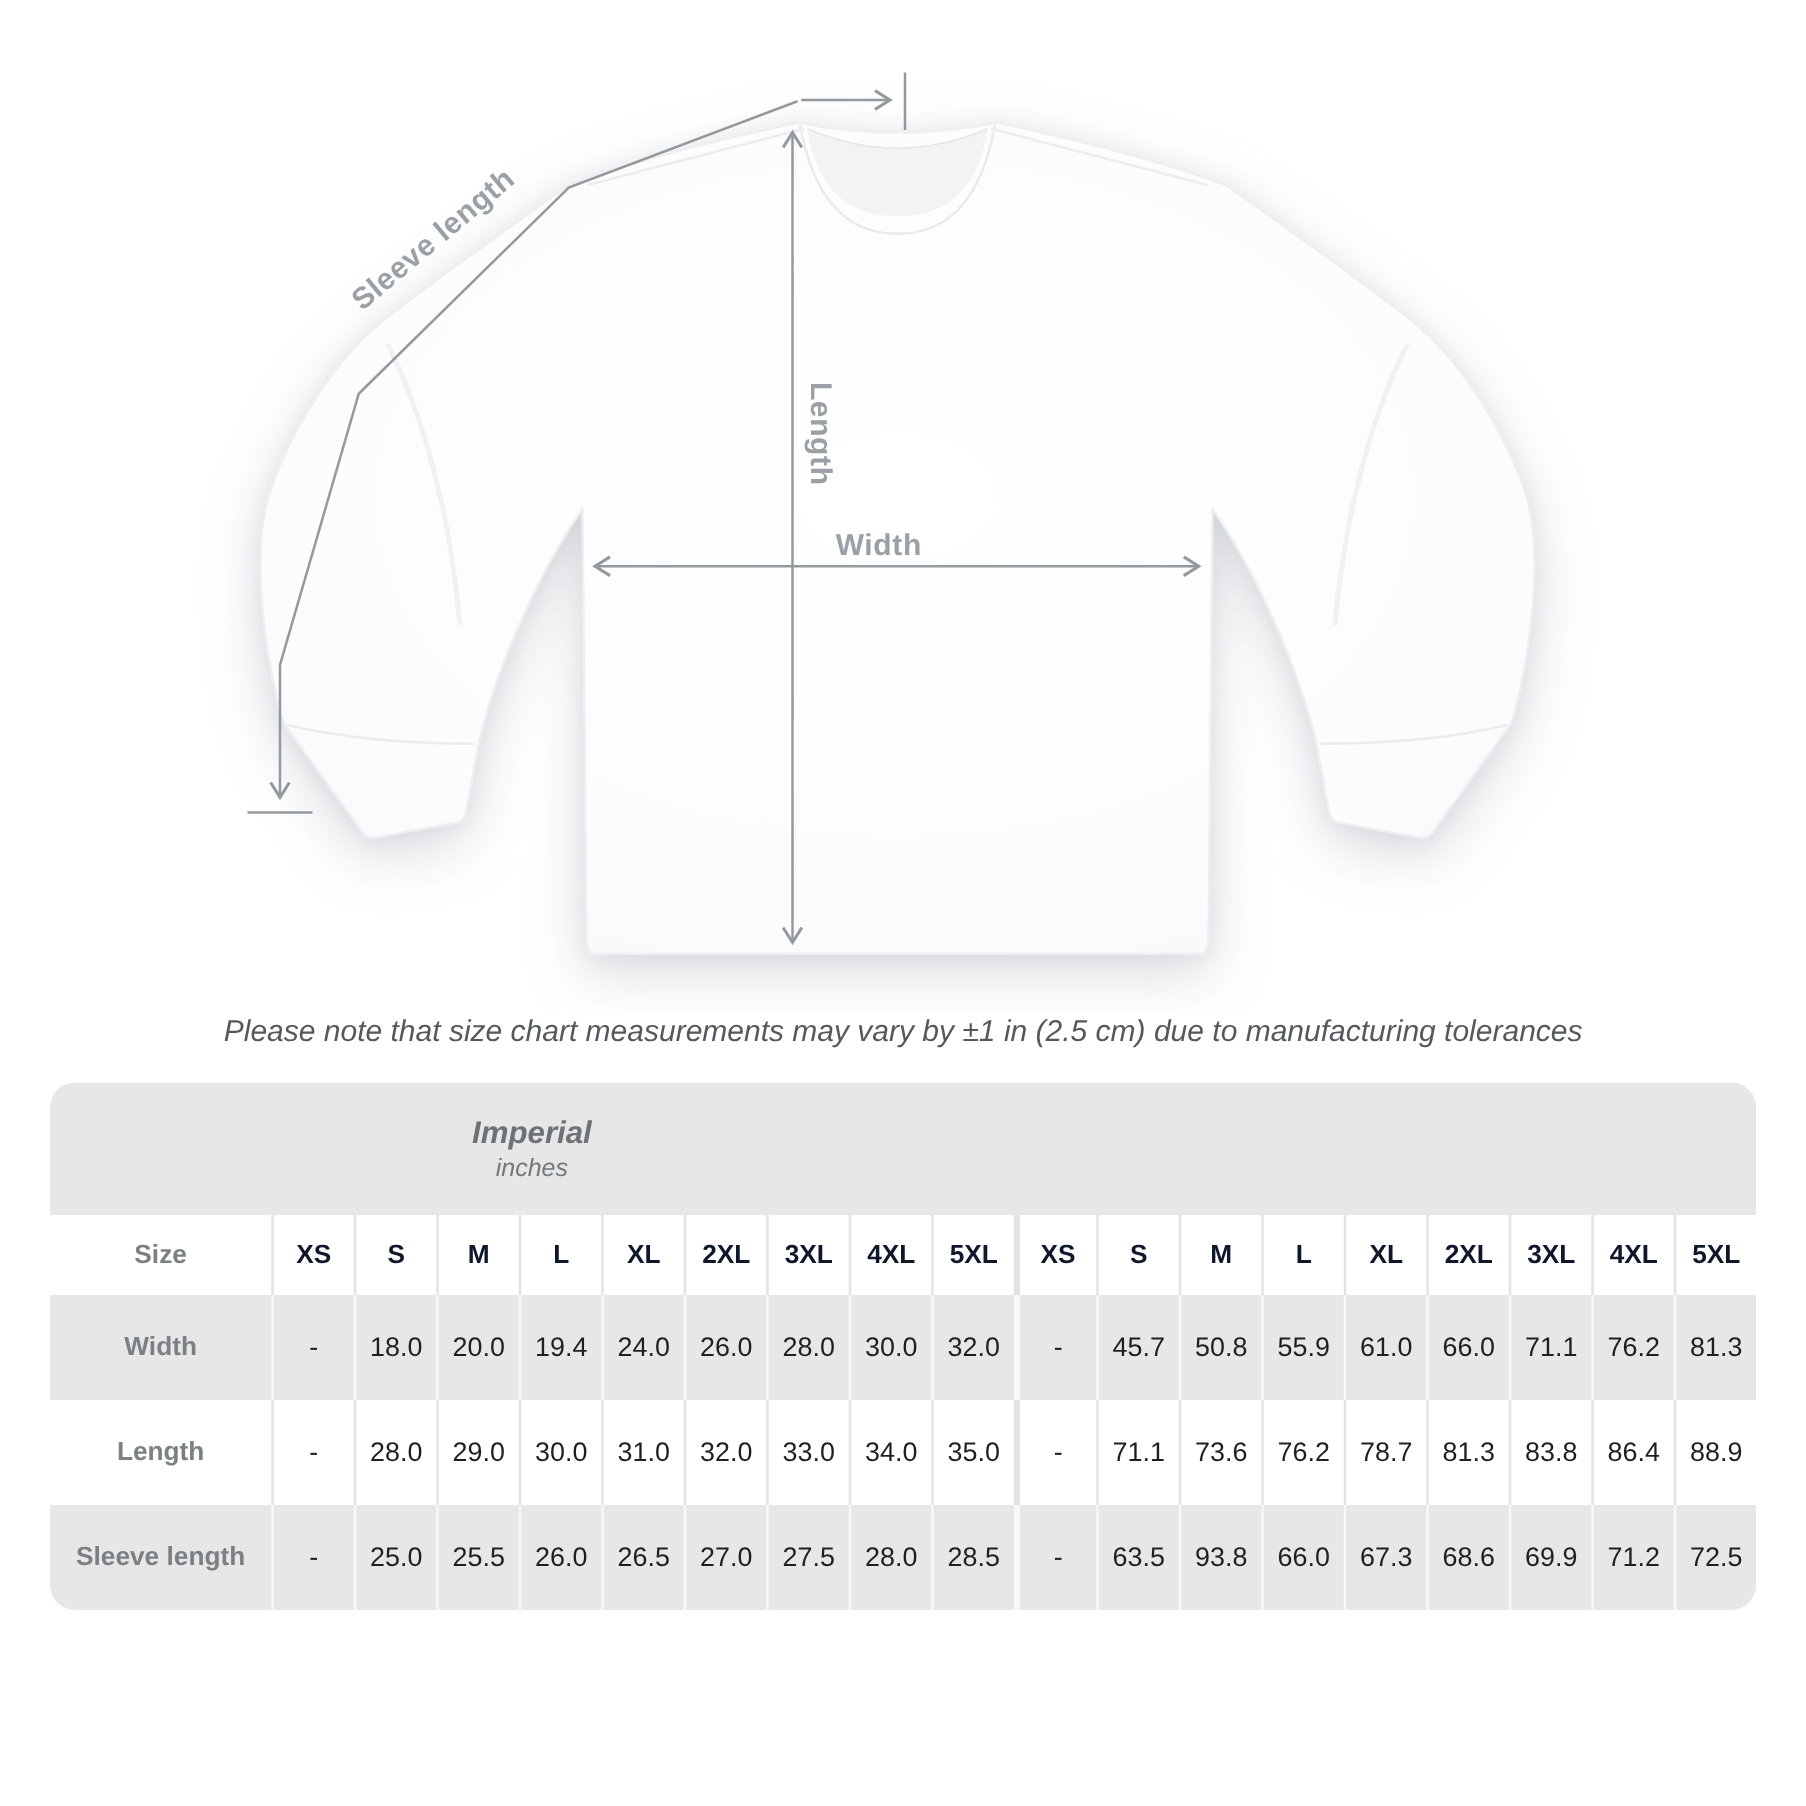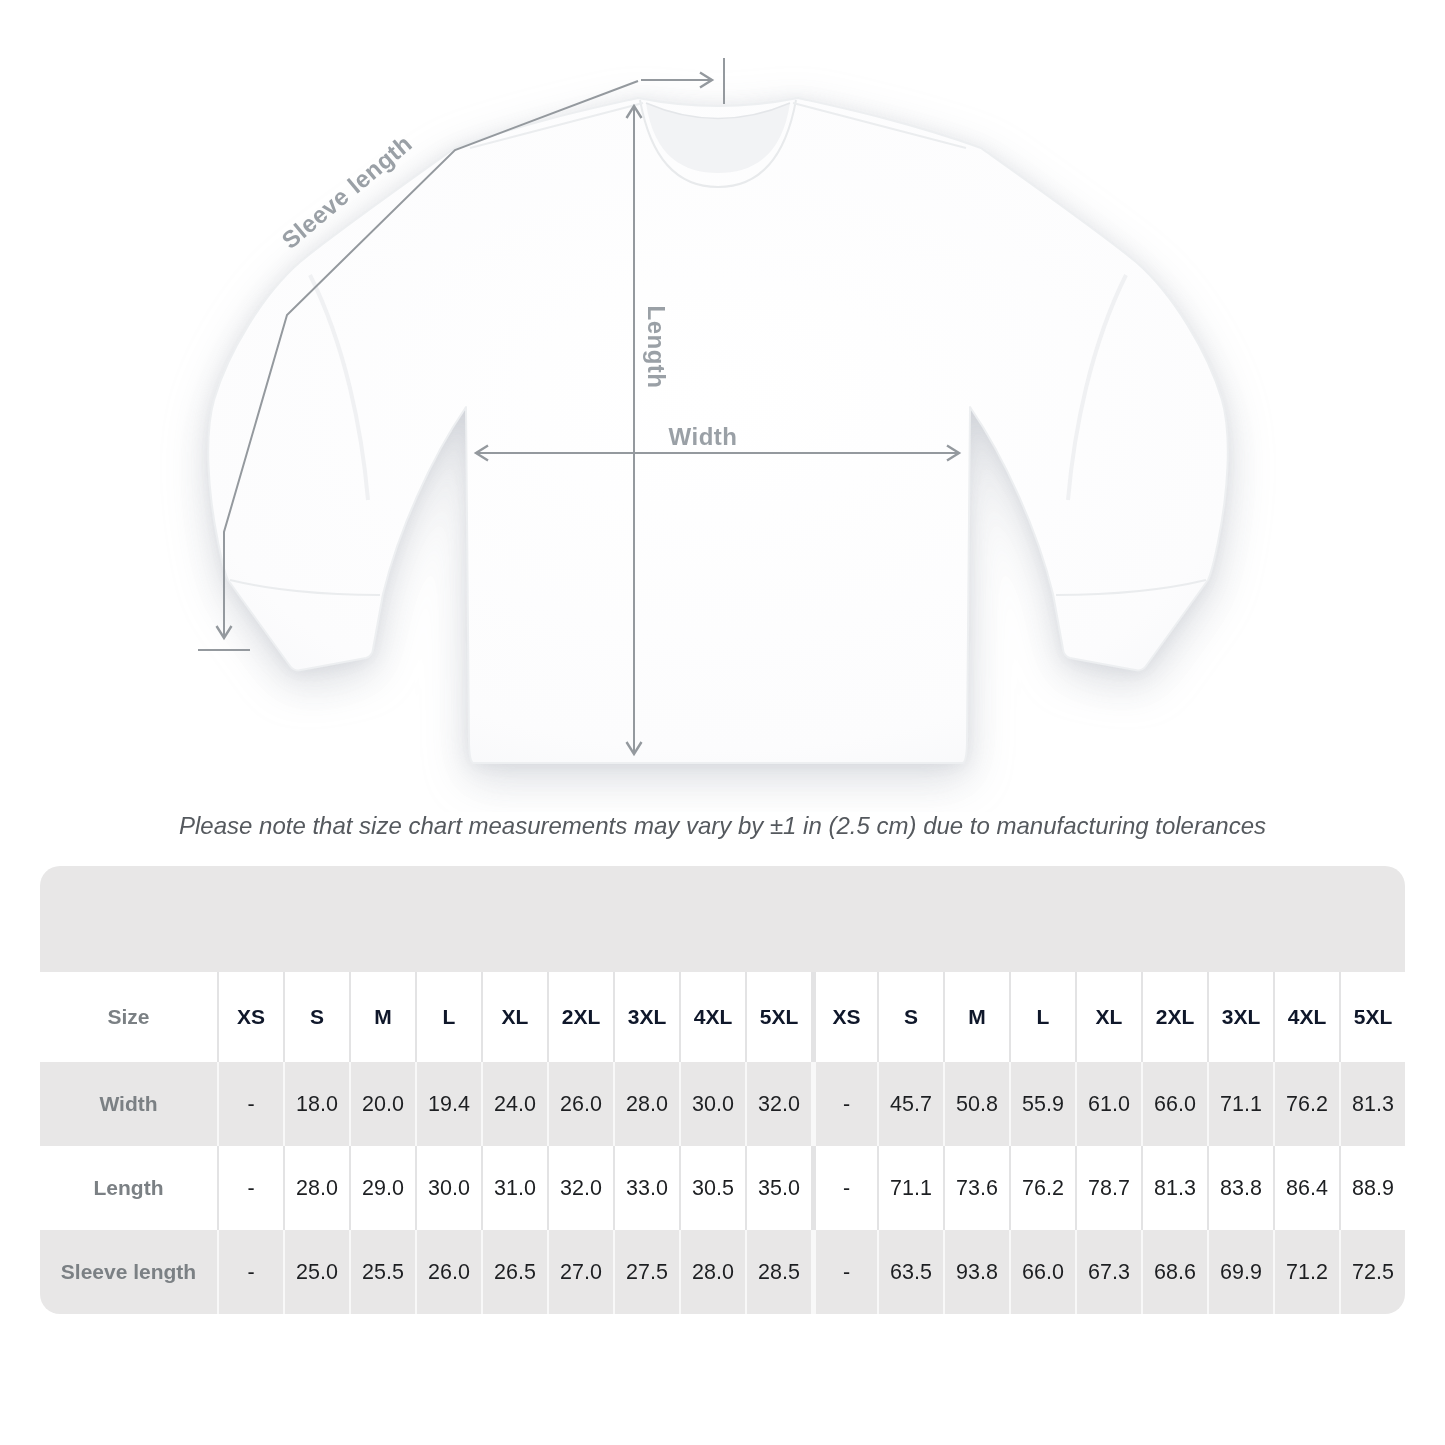--- a/index.html
+++ b/index.html
@@ -26,21 +26,21 @@
   .size-table{
     margin:0 40px;border-radius:20px;overflow:hidden;background:#ffffff;
   }
   .unit-header{
     display:grid;grid-template-columns:771px 1fr;height:106px;background:#e8e7e7;
   }
   .unit-group{display:flex;flex-direction:column;align-items:center;justify-content:center;gap:3px;}
   .unit-name{font-size:25px;font-weight:bold;font-style:italic;color:#6d7276;}
   .unit-sub{font-size:20px;font-style:italic;color:#73787c;}
   .trow{display:grid;grid-template-columns:177px repeat(18,1fr);height:84px;}
-  .trow.size-row{height:90px;}
+  .trow.size-row{height:64px;}
   .row-white{background:#ffffff;--sep:#e3e3e4;}
   .row-gray{background:#e8e7e7;--sep:#f8f8f8;}
   .cell{
     display:flex;align-items:center;justify-content:center;
     box-sizing:border-box;
   }
   .trow .cell + .cell{border-left:2px solid var(--sep);}
   .trow .cell.divider{border-left-width:5px;}
   .label-cell{font-weight:bold;font-size:21px;color:#7b8084;}
   .head-cell{font-weight:bold;font-size:21px;color:#0f172a;}
@@ -124,20 +124,24 @@
   <div class="measure-label length" style="left:656px;top:347px;">Length</div>
   <div class="measure-label" style="left:703px;top:437px;">Width</div>
 </div>
 
 <div class="title-block">
   <p class="page-subtitle">Please note that size chart measurements may vary by ±1 in (2.5 cm) due to manufacturing tolerances</p>
 </div>
 
 <div class="size-table">
   <div class="unit-header">
+    <div class="unit-group">
+      <div class="unit-name">Imperial</div>
+      <div class="unit-sub">inches</div>
+    </div>
   </div>
   <div class="trow size-row row-white">
       <div class="cell label-cell">Size</div>
       <div class="cell head-cell">XS</div>
       <div class="cell head-cell">S</div>
       <div class="cell head-cell">M</div>
       <div class="cell head-cell">L</div>
       <div class="cell head-cell">XL</div>
       <div class="cell head-cell">2XL</div>
       <div class="cell head-cell">3XL</div>
@@ -177,21 +181,21 @@
       </div>
       <div class="trow row-white">
         <div class="cell label-cell">Length</div>
         <div class="cell val-cell">-</div>
         <div class="cell val-cell">28.0</div>
         <div class="cell val-cell">29.0</div>
         <div class="cell val-cell">30.0</div>
         <div class="cell val-cell">31.0</div>
         <div class="cell val-cell">32.0</div>
         <div class="cell val-cell">33.0</div>
-        <div class="cell val-cell">30.5</div>
+        <div class="cell val-cell">34.0</div>
         <div class="cell val-cell">35.0</div>
         <div class="cell val-cell divider">-</div>
         <div class="cell val-cell">71.1</div>
         <div class="cell val-cell">73.6</div>
         <div class="cell val-cell">76.2</div>
         <div class="cell val-cell">78.7</div>
         <div class="cell val-cell">81.3</div>
         <div class="cell val-cell">83.8</div>
         <div class="cell val-cell">86.4</div>
         <div class="cell val-cell">88.9</div>

